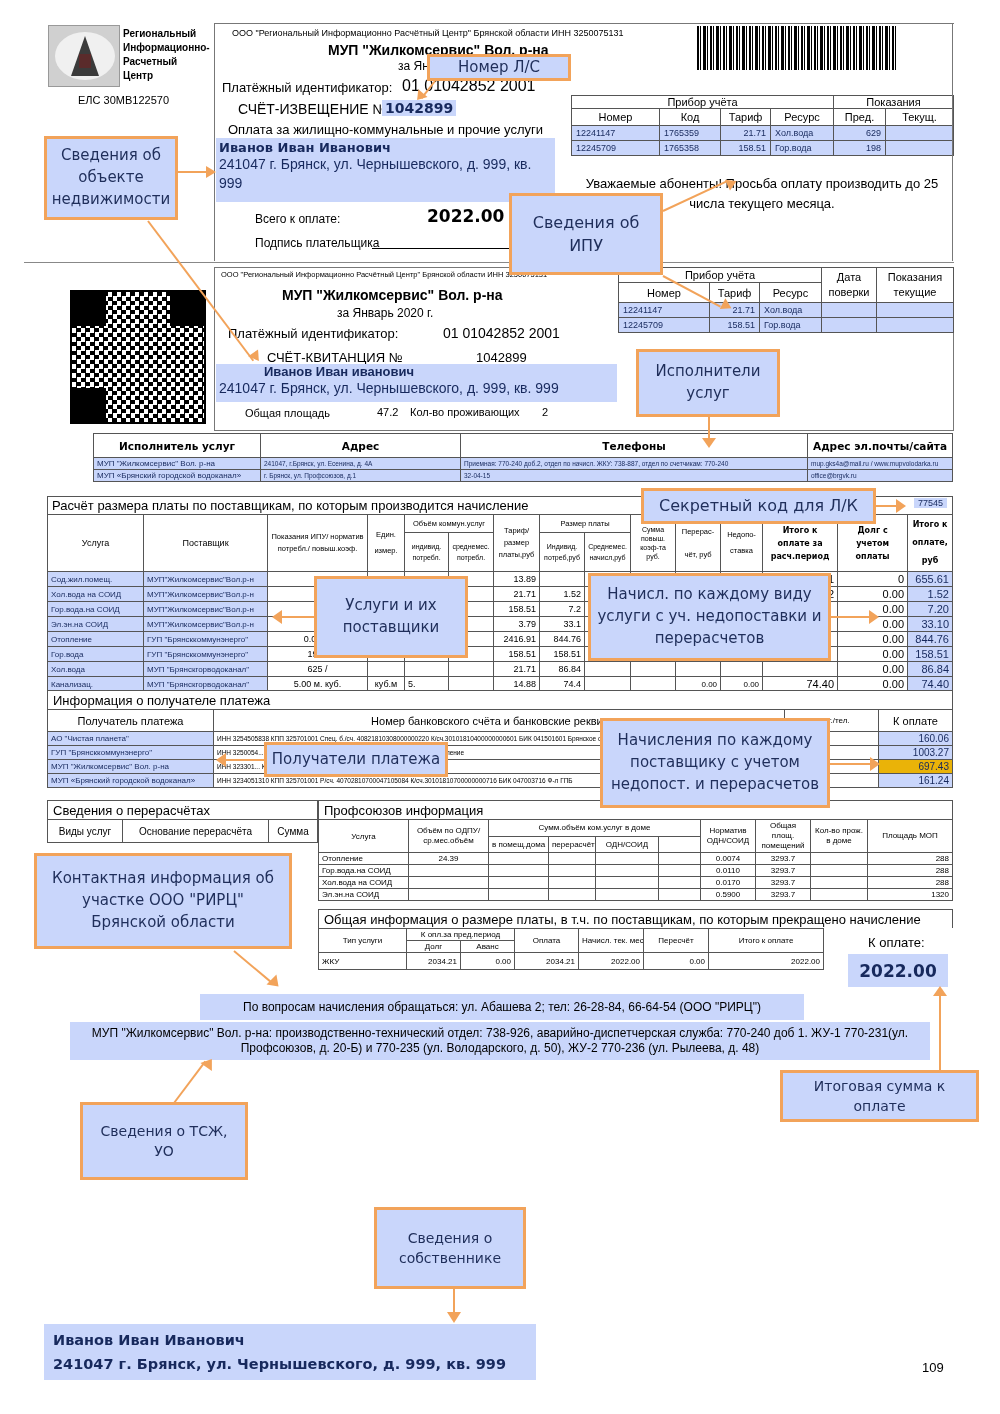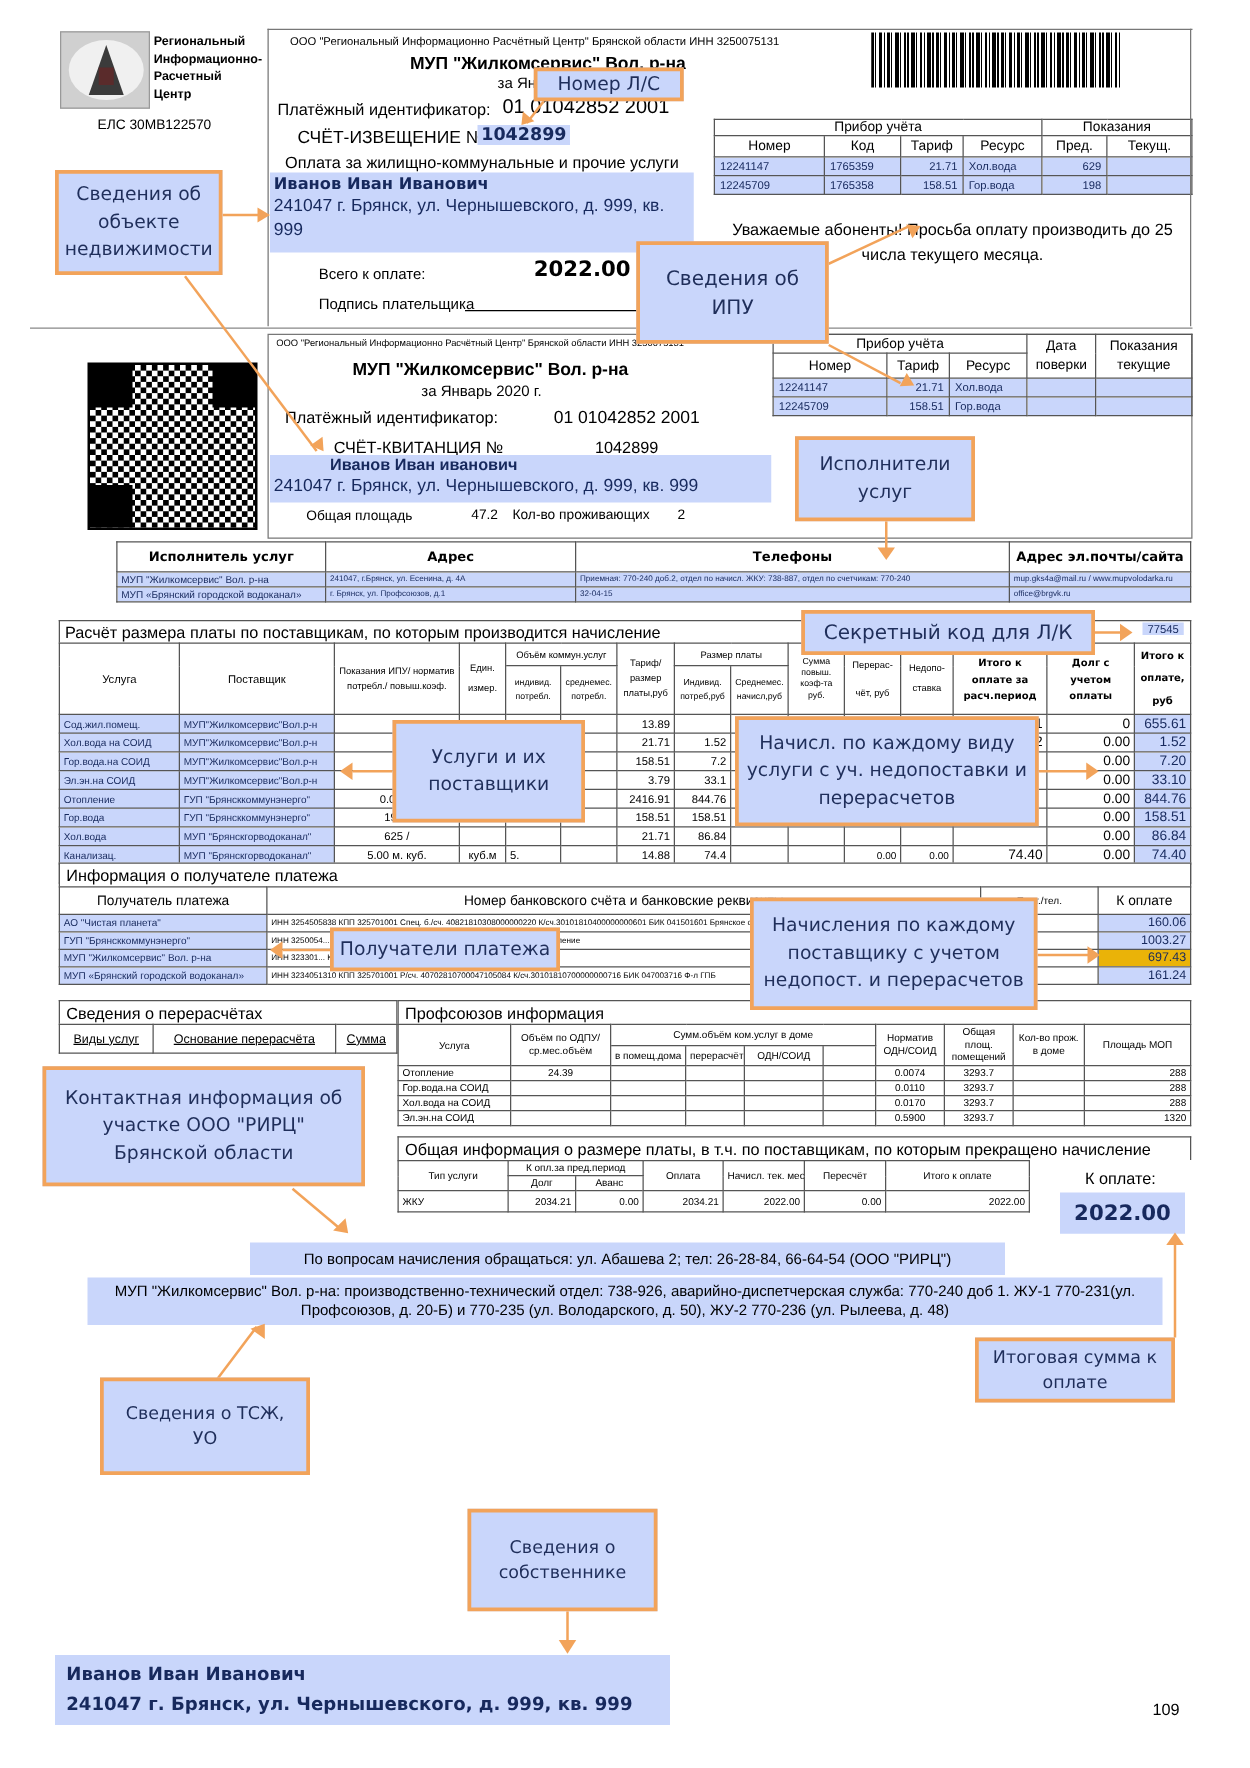--- a/index.html
+++ b/index.html
@@ -5,21 +5,21 @@
   * { box-sizing: border-box; margin: 0; padding: 0; }
   html, body { width: 1000px; height: 1414px; background: #ffffff; overflow: hidden; }
   body { position: relative; font-family: "Liberation Sans", sans-serif; color: #000; }
   .abs { position: absolute; }
   .hl { background: #c9d6fb; }
   .navy { color: #17295d; }
   table { border-collapse: collapse; width: 100%; table-layout: fixed; }
   td, th { border: 1px solid #555; font-weight: normal; overflow: hidden; white-space: nowrap; }
   .t8 td, .t8 th { font-size: 8px; padding: 1px 3px; }
   .t9 td, .t9 th { font-size: 9px; padding: 1px 3px; }
-  .t10 td, .t10 th { font-size: 10px; padding: 1px 3px; text-decoration: underline; }
+  .t10 td, .t10 th { font-size: 10px; padding: 1px 3px; }
   .t11 td, .t11 th { font-size: 11px; padding: 2px 4px; }
   .r { text-align: right; }
   .c { text-align: center; }
   .b { font-weight: bold; }
   .mono { font-family: "DejaVu Sans", sans-serif; }
   .row-hl td.h { background: #c9d6fb; color: #17295d; }
   .sect-title { font-size: 13px; padding: 2px 5px; border: 1px solid #555; border-bottom: none; background: #fff; }
   .callout {
     position: absolute; background: #c9d6fb; border: 3px solid #f2a35a;
     font-family: "DejaVu Sans", sans-serif; color: #1f2e5a;
@@ -601,32 +601,32 @@
 
 <div class="abs hl c" style="left:200px;top:994px;width:604px;height:26px;font-size:12px;line-height:26px;">По вопросам начисления обращаться: ул. Абашева 2; тел: 26-28-84, 66-64-54 (ООО "РИРЦ")</div>
 <div class="abs hl c" style="left:70px;top:1022px;width:860px;height:38px;font-size:12px;line-height:15px;padding:4px 8px;white-space:normal;">МУП "Жилкомсервис" Вол. р-на: производственно-технический отдел: 738-926, аварийно-диспетчерская служба: 770-240 доб 1. ЖУ-1 770-231(ул. Профсоюзов, д. 20-Б) и 770-235 (ул. Володарского, д. 50), ЖУ-2 770-236 (ул. Рылеева, д. 48)</div>
 
 <div class="abs hl navy b mono" style="left:44px;top:1324px;width:492px;height:56px;padding:4px 9px;font-size:14.5px;line-height:24px;">
   <div>Иванов Иван Иванович</div>
   <div>241047 г. Брянск, ул. Чернышевского, д. 999, кв. 999</div>
 </div>
 <div class="abs" style="left:922px;top:1360px;font-size:13px;">109</div>
 
-<div class="callout" style="left:427px;top:54px;width:120px;height:27px;font-size:15px;">Номер Л/С</div>
+<div class="callout" style="left:427px;top:54px;width:144px;height:27px;font-size:15px;">Номер Л/С</div>
 <div class="callout" style="left:44px;top:136px;width:134px;height:84px;font-size:15px;padding:4px;">Сведения об объекте недвижимости</div>
 <div class="callout" style="left:509px;top:193px;width:154px;height:82px;font-size:16px;padding:6px;">Сведения об ИПУ</div>
 <div class="callout" style="left:636px;top:349px;width:144px;height:68px;font-size:15px;padding:6px;">Исполнители услуг</div>
 <div class="callout" style="left:641px;top:488px;width:235px;height:36px;font-size:16px;">Секретный код для Л/К</div>
 <div class="callout" style="left:314px;top:576px;width:154px;height:82px;font-size:15px;padding:6px;">Услуги и их поставщики</div>
 <div class="callout" style="left:588px;top:573px;width:243px;height:88px;font-size:15px;padding:4px;">Начисл. по каждому виду услуги с уч. недопоставки и перерасчетов</div>
 <div class="callout" style="left:264px;top:742px;width:184px;height:35px;font-size:15px;">Получатели платежа</div>
 <div class="callout" style="left:600px;top:718px;width:230px;height:90px;font-size:15px;padding:4px;">Начисления по каждому поставщику с учетом недопост. и перерасчетов</div>
 <div class="callout" style="left:34px;top:853px;width:258px;height:96px;font-size:15px;padding:6px;">Контактная информация об участке ООО "РИРЦ" Брянской области</div>
 <div class="callout" style="left:80px;top:1102px;width:168px;height:78px;font-size:14px;padding:6px;">Сведения о ТСЖ, УО</div>
-<div class="callout" style="left:780px;top:1070px;width:160px;height:52px;font-size:14px;padding:4px;">Итоговая сумма к оплате</div>
+<div class="callout" style="left:780px;top:1070px;width:199px;height:52px;font-size:14px;padding:4px;">Итоговая сумма к оплате</div>
 <div class="callout" style="left:374px;top:1207px;width:152px;height:82px;font-size:14px;padding:6px;">Сведения о собственнике</div>
 
 <div>
   <div class="line" style="left:435px;top:80px;width:22px;transform:rotate(128deg);"></div>
   <div class="arrowhead" style="left:414px;top:92px;border-left:6px solid transparent;border-right:6px solid transparent;border-top:9px solid #f2a35a;transform:rotate(40deg);"></div>
 </div>
 <div>
   <div class="line" style="left:178px;top:171px;width:30px;"></div>
   <div class="arrowhead" style="left:206px;top:166px;border-top:6px solid transparent;border-bottom:6px solid transparent;border-left:10px solid #f2a35a;"></div>
   <div class="line" style="left:148px;top:220px;width:175px;transform:rotate(53deg);"></div>

